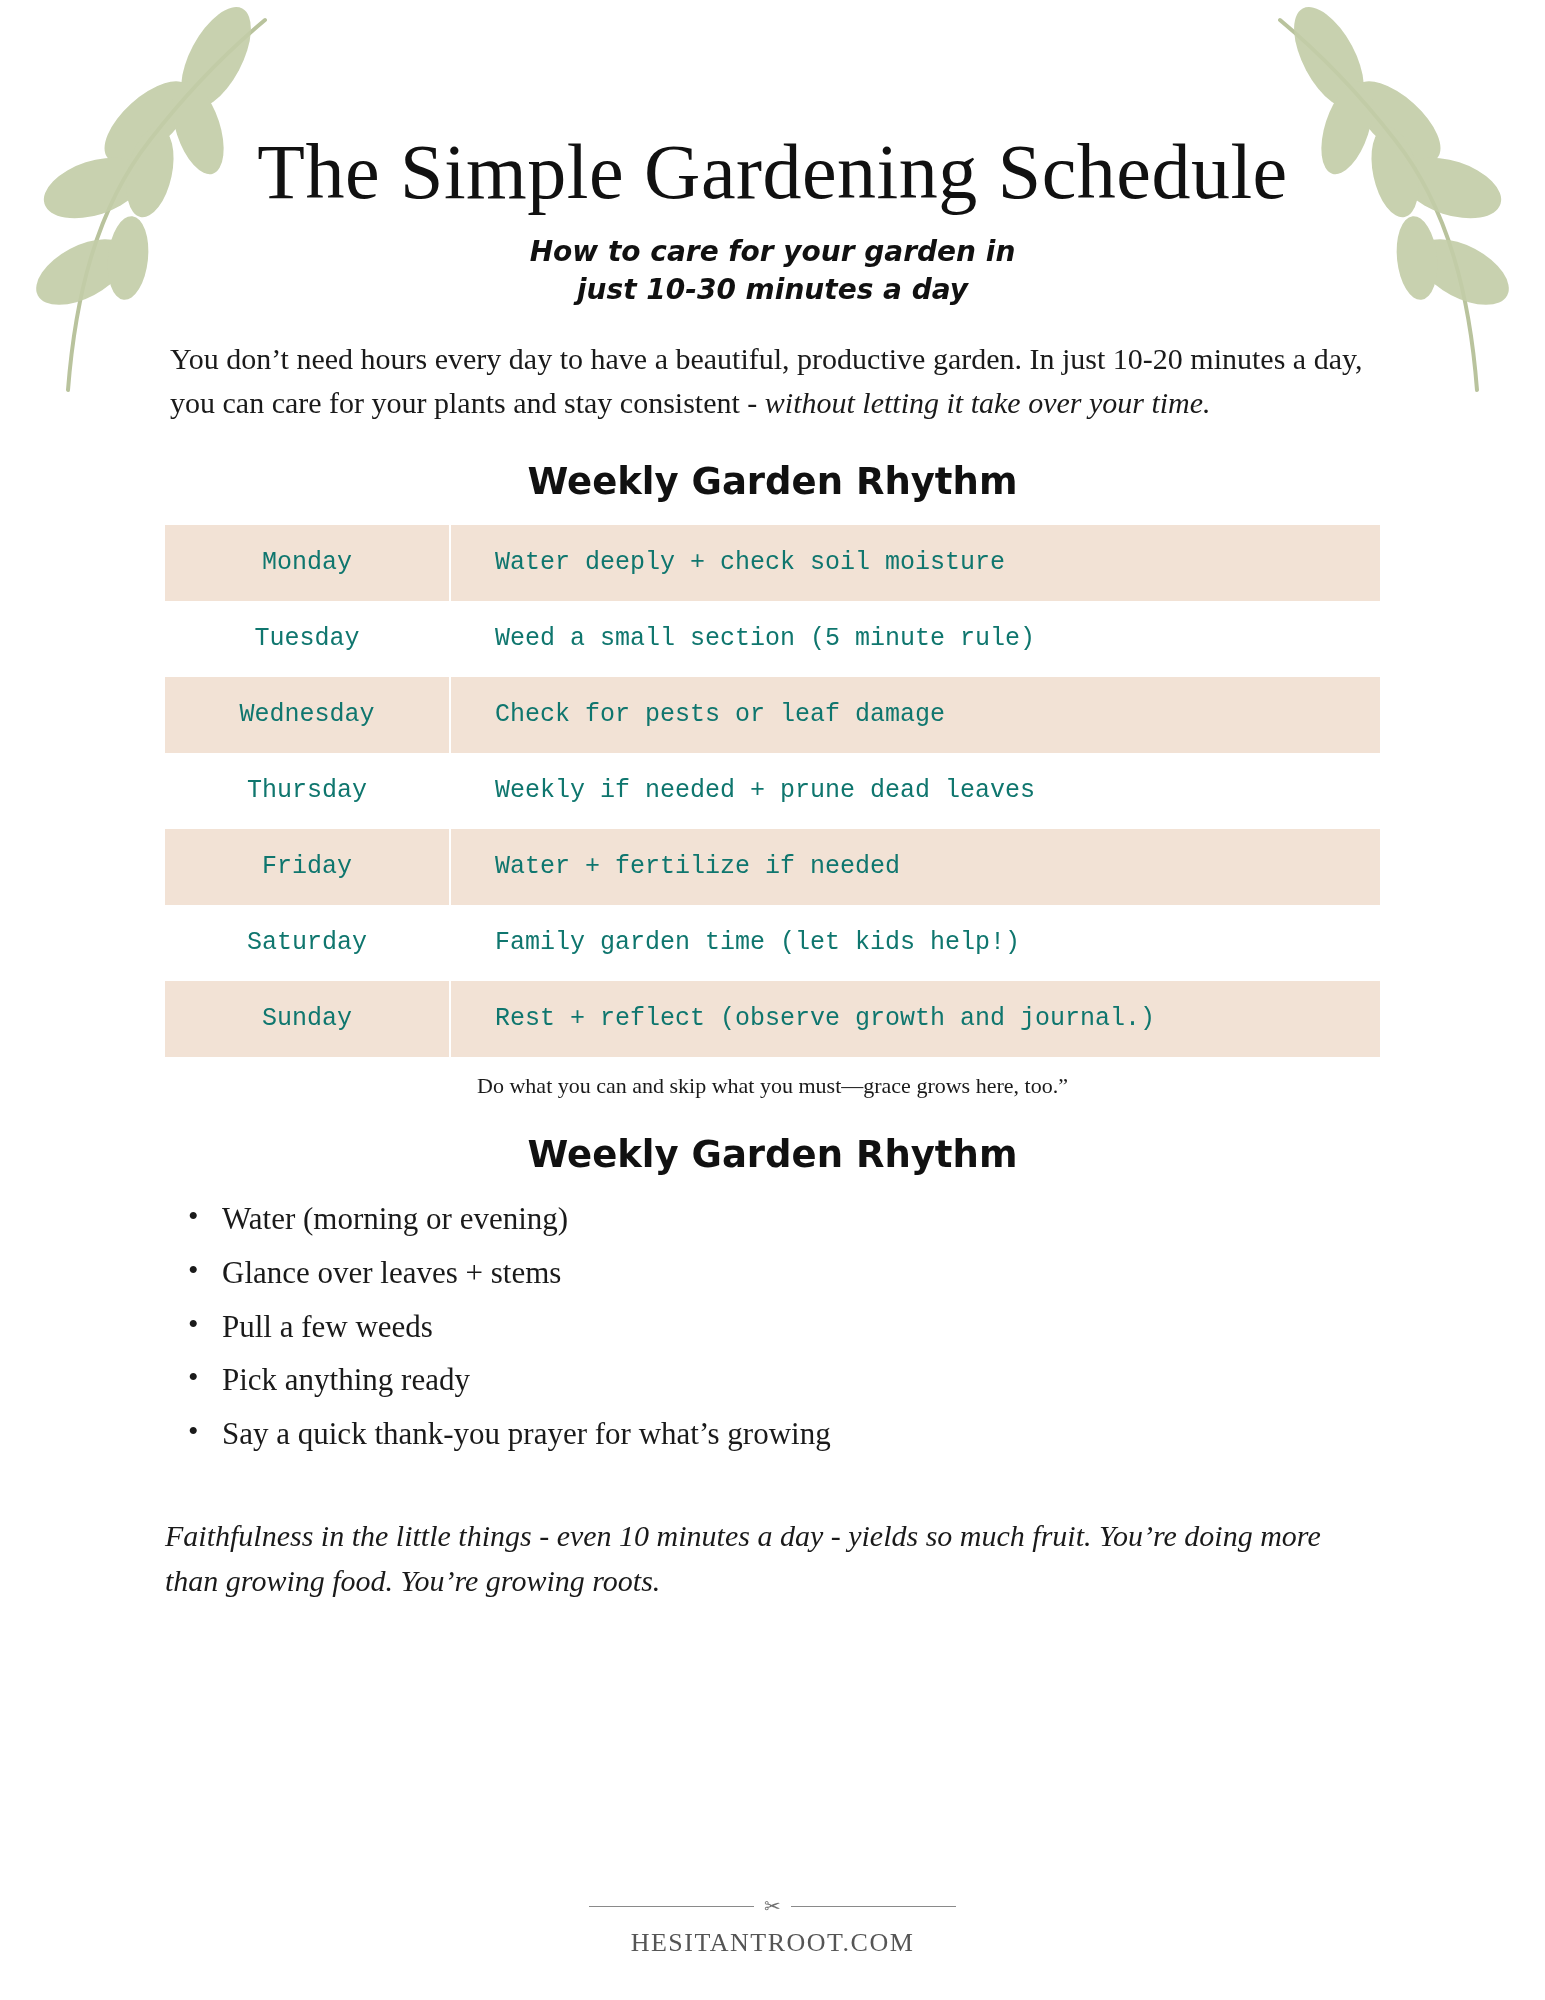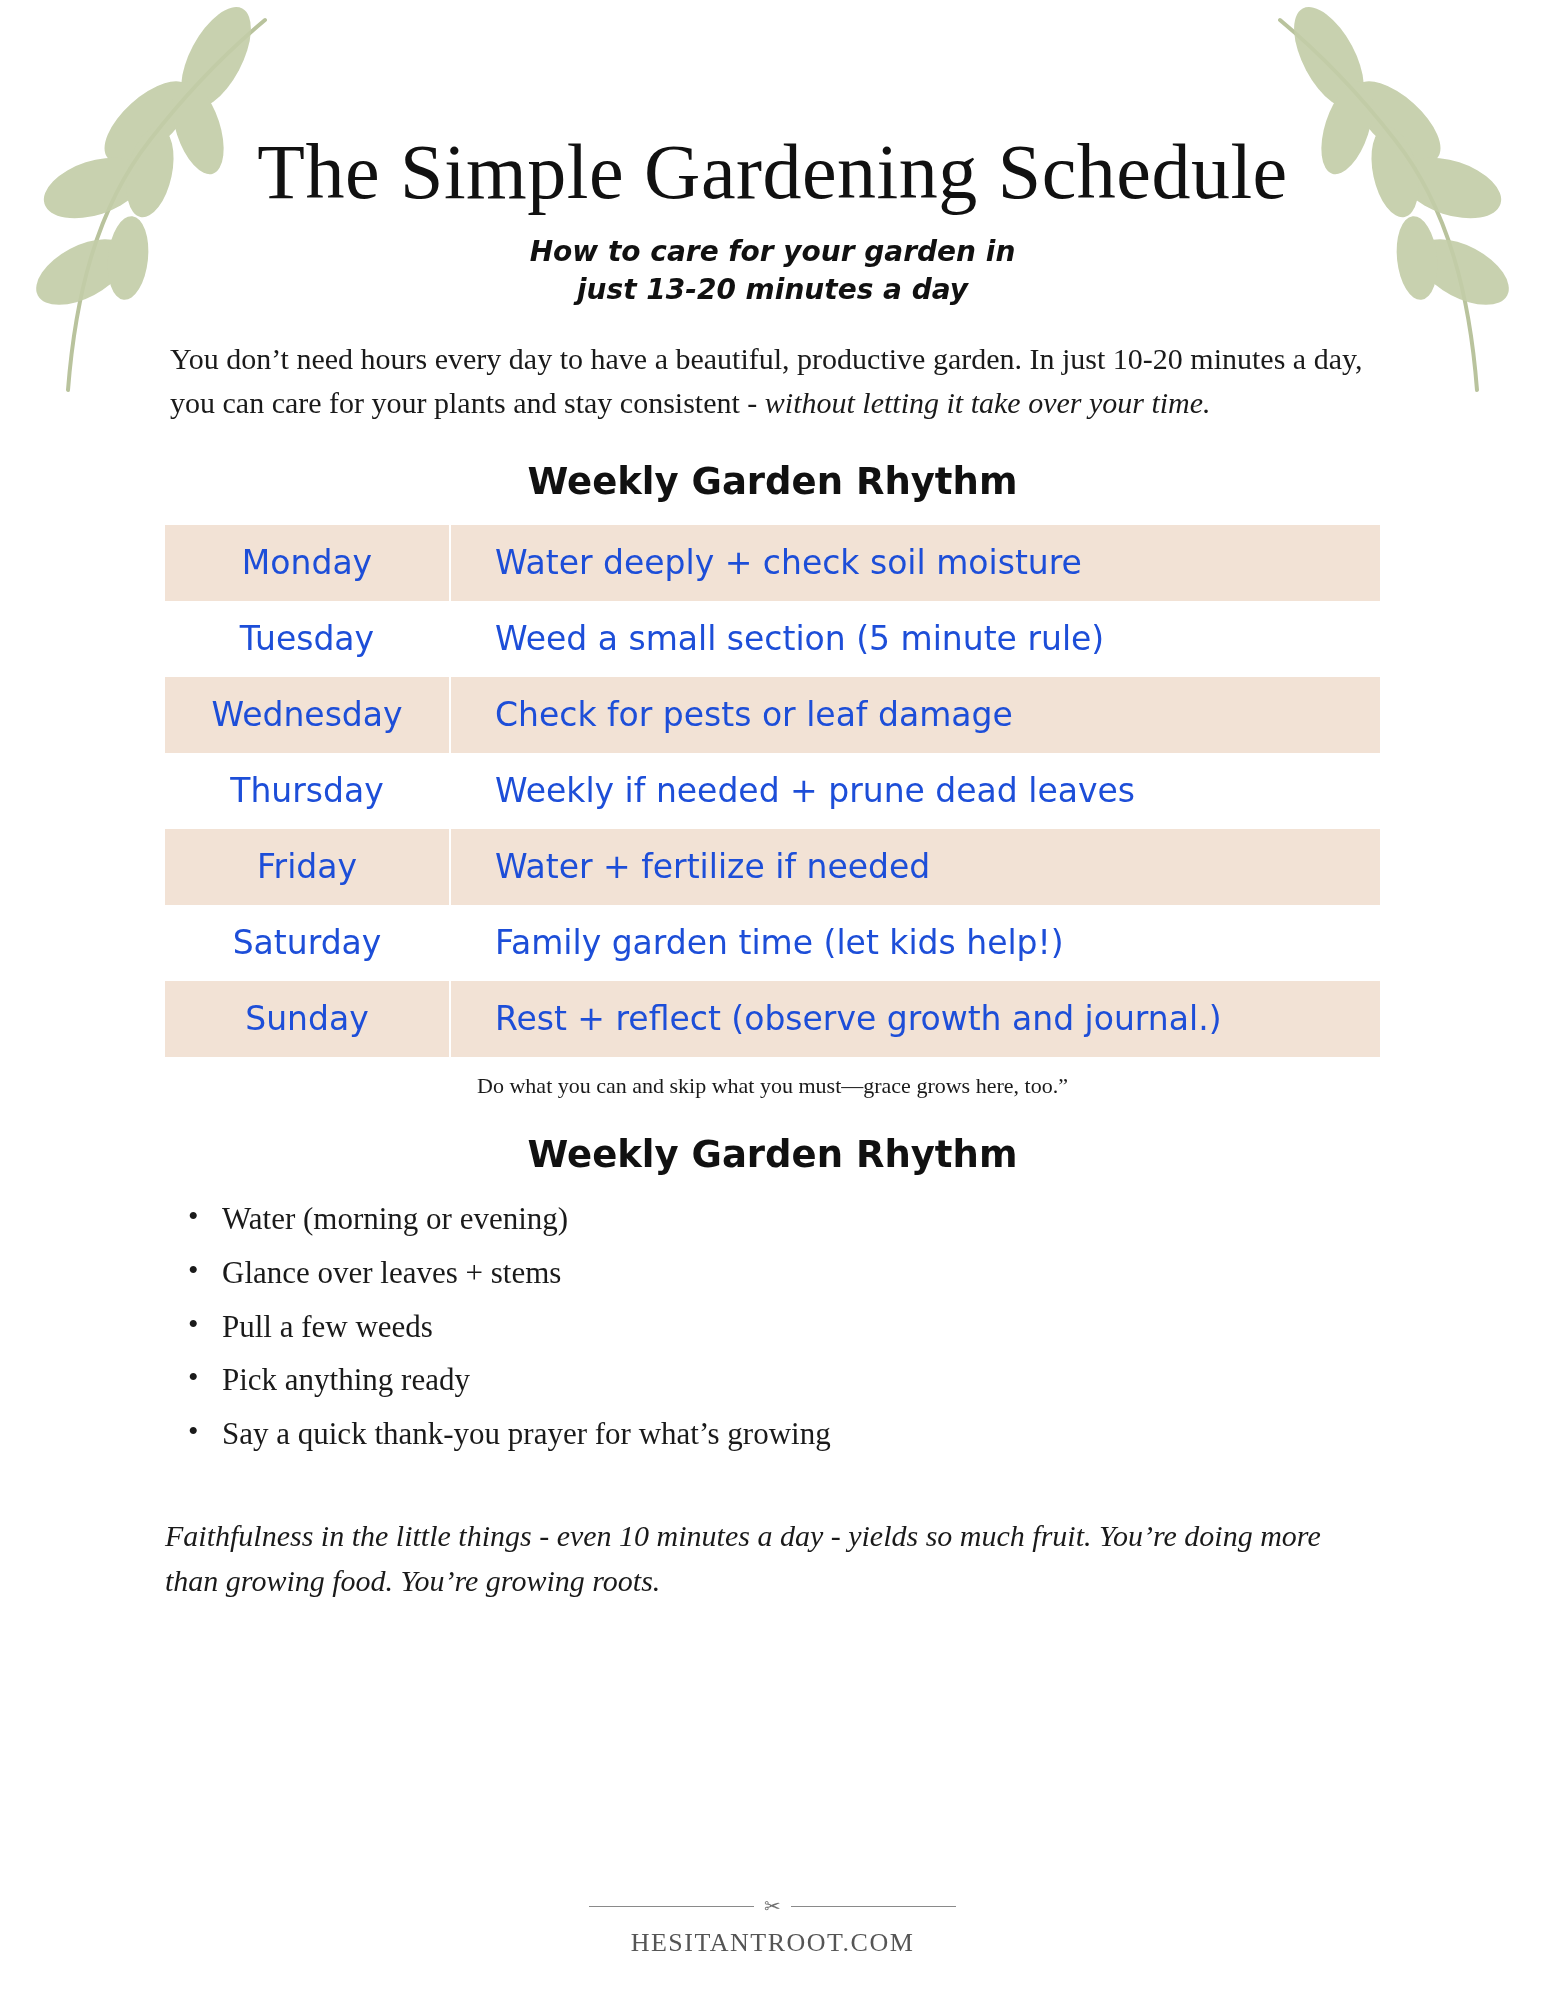--- a/index.html
+++ b/index.html
@@ -73,23 +73,24 @@
 
   
   .schedule-table {
     width: 1215px;
     margin: 0 auto;
     border-collapse: collapse;
     font-family: "DejaVu Sans", sans-serif;
   }
   .schedule-table td {
     height: 74px;
-    font-size: 33px;
-    color: #1d4ed8;
+    font-size: 25px;
+    color: #0f766e;
     vertical-align: middle;
+    font-family: Liberation Mono, monospace;
   }
   .schedule-table td.day {
     width: 282px;
     text-align: center;
     border-right: 2px solid #ffffff;
   }
   .schedule-table td.task {
     padding-left: 44px;
     text-align: left;
   }
@@ -201,21 +202,21 @@
           <ellipse cx="108" cy="258" rx="20" ry="42" transform="rotate(6 108 258)"></ellipse>
         </g>
       </g>
     </svg>
   </div>
 
   <h1 class="title">The Simple Gardening Schedule</h1>
 
   <div class="subtitle">
     <div>How to care for your garden in</div>
-    <div>just 13-20 minutes a day</div>
+    <div>just 10-30 minutes a day</div>
   </div>
 
   <p class="intro"><span>You don’t need hours every day to have a beautiful, productive garden. In just 10-20 minutes a day, you can care for your plants and stay consistent - </span><span class="ital">without letting it take over your time.</span></p>
 
   <h2 class="section-heading">Weekly Garden Rhythm</h2>
 
   <table class="schedule-table">
     <tbody>
       <tr class="row-shade">
         <td class="day">Monday</td>

